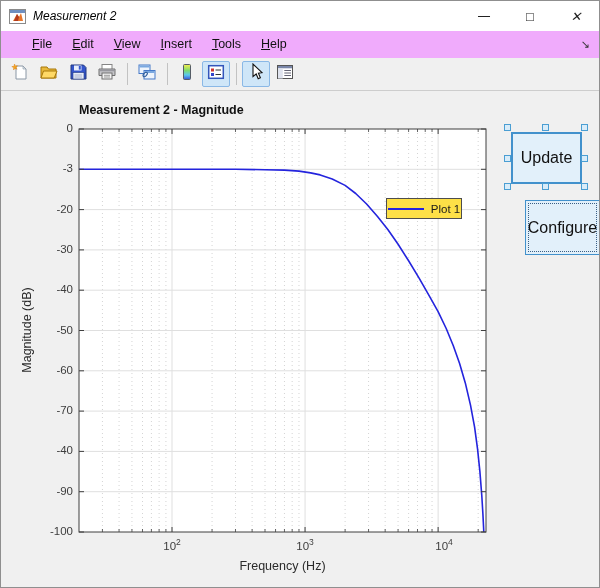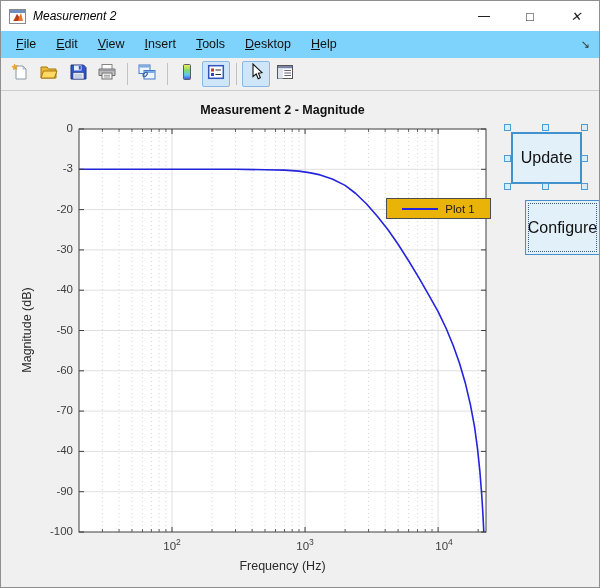--- a/index.html
+++ b/index.html
@@ -13,47 +13,47 @@
   
   .titlebar { height:30px; background:#ffffff; display:flex; align-items:center; padding-left:8px;font-style:italic; }
   .app-icon { width:17px; height:15px; margin-right:7px; flex:0 0 auto; }
   .win-title { font-size:12px; color:#000; }
   .win-controls { margin-left:auto; display:flex; height:100%; }
   .win-btn { width:46px; height:100%; display:flex; align-items:center; justify-content:center;
              color:#222; font-size:12px; cursor:default; }
   .win-btn.max { font-size:13px; }
   .win-btn.close { font-size:13px; }
   
-  .menubar { height:27px; background:#7dd3fc; display:flex; align-items:center; padding-left:5px;
+  .menubar { height:27px; background:#f0abfc; display:flex; align-items:center; padding-left:21px;
              font-size:12.5px; color:#111; }
   .menu-item { padding:4px 10px 5px 10px; white-space:nowrap; }
   .menu-item u { text-decoration:underline; }
   .dock-arrow { margin-left:auto; padding-right:9px; font-size:11px; color:#333; }
   
   .toolbar { height:33px; background:#f0f0f0; border-bottom:1px solid #cdcdcd;
              display:flex; align-items:center; padding-left:5px; }
   .tb-btn { width:28px; height:26px; display:flex; align-items:center; justify-content:center;
             border:1px solid transparent; border-radius:2px; margin-right:1px; }
   .tb-btn.selected { background:#cfe6f8; border-color:#8ab8e6; }
   .tb-sep { width:1px; height:22px; background:#c2c2c2; margin:0 5px; }
   
   .figure { position:absolute; left:0; top:90px; width:598px; height:496px; background:#f0f0f0; }
   .figure svg.plot { position:absolute; left:0; top:0; }
-  .chart-title { position:absolute; left:78px; top:12px; width:407px; text-align:center;
+  .chart-title { position:absolute; left:78px; top:12px; width:407px; text-align:left;
                  font-size:12.5px; font-weight:bold; color:#111; }
   .xlabel { position:absolute; left:78px; top:468px; width:407px; text-align:center;
             font-size:12.5px; color:#2b2b2b; }
   .ylabel { position:absolute; left:26px; top:239px; transform:translate(-50%,-50%) rotate(-90deg);
             white-space:nowrap; font-size:12.5px; color:#2b2b2b; }
   .ytick { position:absolute; width:36px; text-align:right; font-size:11.5px; color:#3d3d3d; }
   .xtick { position:absolute; width:40px; text-align:center; font-size:11.5px; color:#3d3d3d; top:446px; }
   .xtick sup { font-size:8.5px; }
   
-  .legend { position:absolute; left:385px; top:107px; width:105px; height:21px;
-            background:#eab308; border:1px solid #4d4d4d; display:flex; align-items:center;
+  .legend { position:absolute; left:385px; top:107px; width:76px; height:21px;
+            background:#fde047; border:1px solid #4d4d4d; display:flex; align-items:center;
             justify-content:center; gap:7px; }
   .legend-line { width:36px; height:0; border-top:2px solid #2424dd; }
   .legend-label { font-size:11.5px; color:#1a1a1a; }
   
   .update-wrap { position:absolute; left:503px; top:33px; width:85px; height:66px; }
   .ui-btn { display:flex; align-items:center; justify-content:center;
             background:#e2f0fa; font-size:16px; color:#111; }
   .update-btn { position:absolute; left:7px; top:8px; width:71px; height:52px;
                 border:2px solid #4291cc; }
   .handle { position:absolute; width:7px; height:7px; background:#d8ecf9; border:1px solid #4a9ed3; }
@@ -81,21 +81,20 @@
     </div>
   </div>
 
   <div class="menubar">
     <div id="menu-items" style="display:flex;">
         <div class="menu-item"><u>F</u>ile</div>
         <div class="menu-item"><u>E</u>dit</div>
         <div class="menu-item"><u>V</u>iew</div>
         <div class="menu-item"><u>I</u>nsert</div>
         <div class="menu-item"><u>T</u>ools</div>
-        <div class="menu-item"><u>D</u>esktop</div>
         <div class="menu-item"><u>H</u>elp</div>
       </div>
     <span class="dock-arrow">↘</span>
   </div>
 
   <div class="toolbar" id="toolbar">
       <div class="tb-btn">
         <span><svg width="20" height="18" viewBox="0 0 20 18">
             <path d="M6 3h7l3 3v10H6z" fill="#fff" stroke="#8a97a5"></path>
             <path d="M13 3l3 3h-3z" fill="#dde4ea" stroke="#8a97a5" stroke-width=".6"></path>

